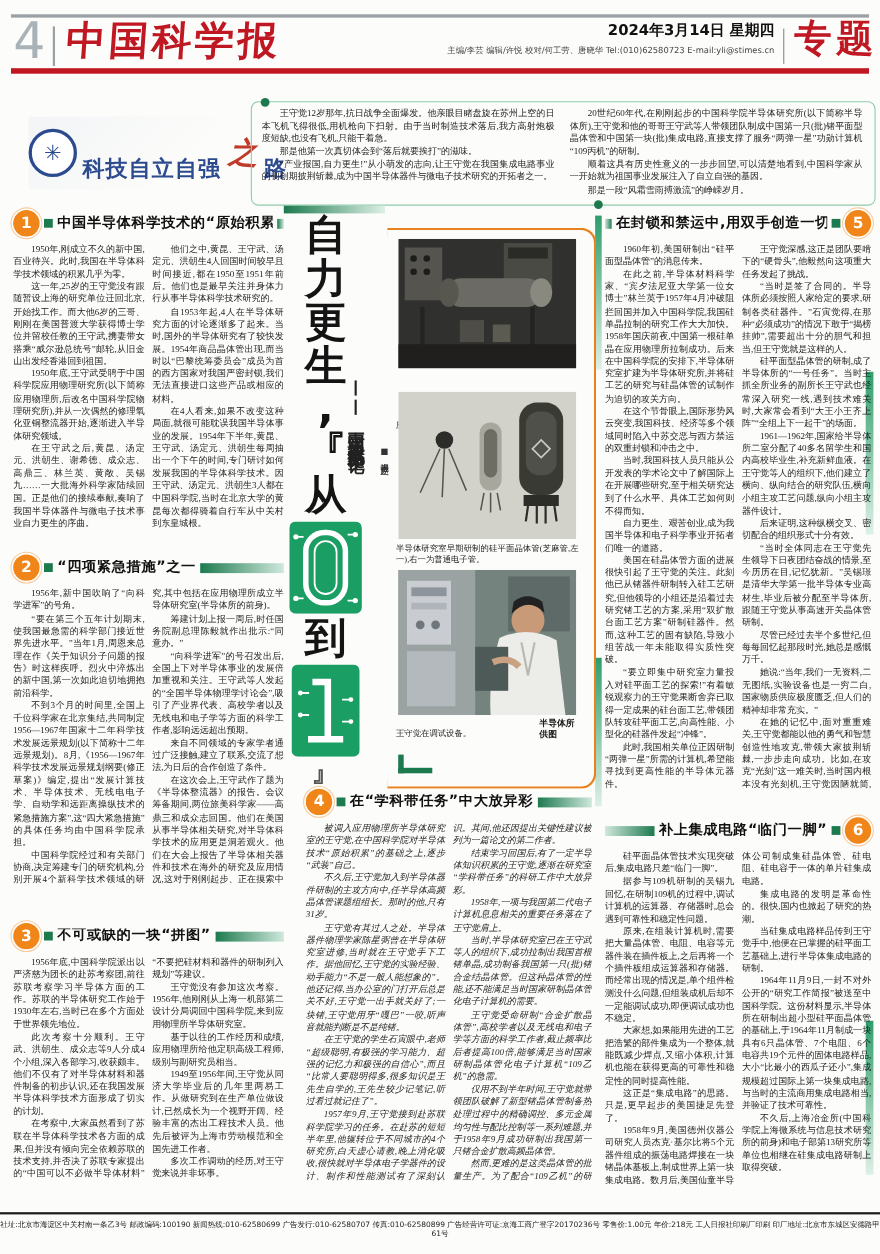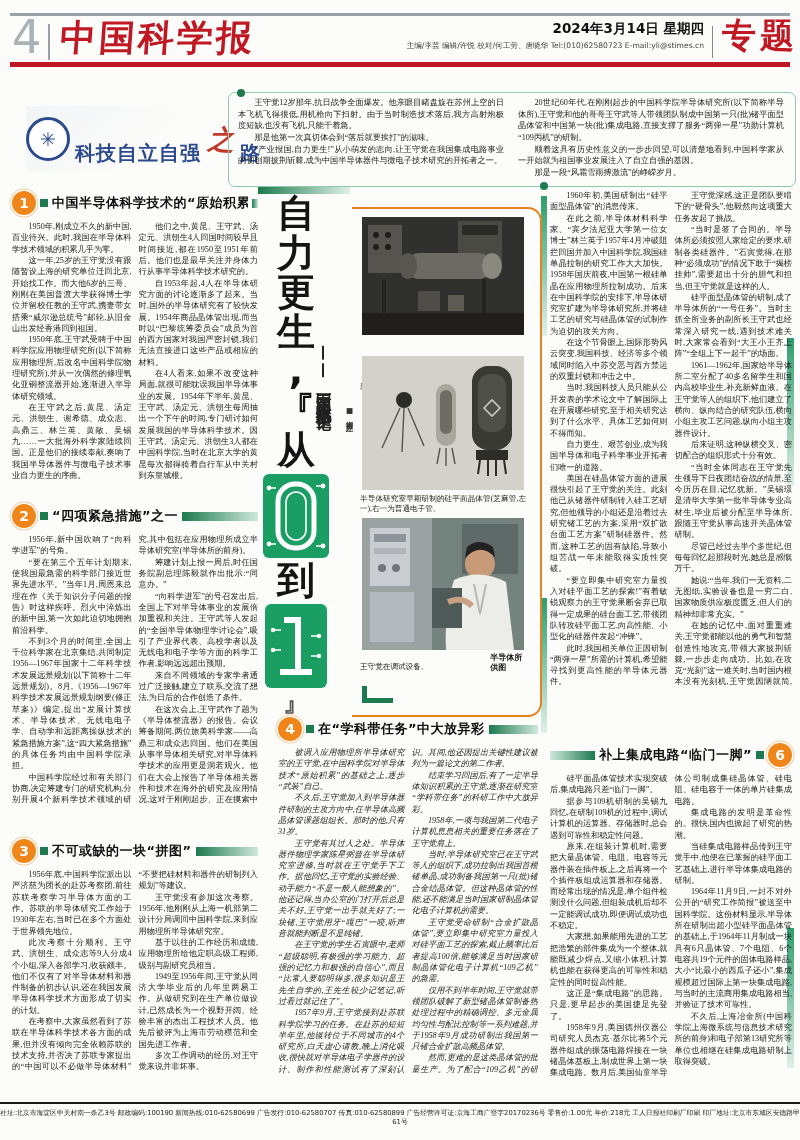--- a/index.html
+++ b/index.html
@@ -278,27 +278,33 @@
     </div>
     <div class="cols" style="height:338px;font-style:italic;">
         <p class="para">被调入应用物理所半导体研究室的王守觉,在中国科学院对半导体技术“原始积累”的基础之上,逐步“武装”自己。</p>
         <p class="para">不久后,王守觉加入到半导体器件研制的主攻方向中,任半导体高频晶体管课题组组长。那时的他,只有31岁。</p>
         <p class="para">王守觉有其过人之处。半导体器件物理学家陈星弼曾在半导体研究室进修,当时就在王守觉手下工作。据他回忆,王守觉的实验经验、动手能力“不是一般人能想象的”。他还记得,当办公室的门打开后总是关不好,王守觉一出手就关好了;一块锗,王守觉用牙“嘎巴”一咬,听声音就能判断是不是纯锗。</p>
         <p class="para">在王守觉的学生石寅眼中,老师“超级聪明,有极强的学习能力、超强的记忆力和极强的自信心”,而且“比常人要聪明得多,很多知识是王先生自学的,王先生较少记笔记,听过看过就记住了”。</p>
         <p class="para">1957年9月,王守觉接到赴苏联科学院学习的任务。在赴苏的短短半年里,他辗转位于不同城市的4个研究所,白天虚心请教,晚上消化吸收,很快就对半导体电子学器件的设计、制作和性能测试有了深刻认识。其间,他还因提出关键性建议被列为一篇论文的第二作者。</p>
         <p class="para">结束学习回国后,有了一定半导体知识积累的王守觉,逐渐在研究室“学科带任务”的科研工作中大放异彩。</p>
         <p class="para">1958年,一项与我国第二代电子计算机息息相关的重要任务落在了王守觉肩上。</p>
         <p class="para">当时,半导体研究室已在王守武等人的组织下,成功拉制出我国首根锗单晶,成功制备我国第一只(批)锗合金结晶体管。但这种晶体管的性能,还不能满足当时国家研制晶体管化电子计算机的需要。</p>
-        <p class="para">王守觉受命研制“合金扩散晶体管”,要立即集中研究室力量投入对硅平面工艺的探索,截止频率比后者提高100倍,能够满足当时国家研制晶体管化电子计算机“109乙机”的急需。</p>
+        <p class="para">王守觉受命研制“合金扩散晶体管”,高校学者以及无线电和电子学等方面的科学工作者,截止频率比后者提高100倍,能够满足当时国家研制晶体管化电子计算机“109乙机”的急需。</p>
         <p class="para">仅用不到半年时间,王守觉就带领团队破解了新型锗晶体管制备热处理过程中的精确调控、多元金属均匀性与配比控制等一系列难题,并于1958年9月成功研制出我国第一只锗合金扩散高频晶体管。</p>
         <p class="para">然而,更难的是这类晶体管的批量生产。为了配合“109乙机”的研制需要,应用物理所于当年组建了“109厂”(109厂是中国科学院微电子研究所的前身),专门生产109机所需的晶体管。但在建厂初期,技术工人很少,批量生产设备缺乏。王守觉就带领研究人员手把手地教工人每一个生产环节的工艺,在109厂试产。</p>
       </div>
   </section>
 
   <section class="art" style="left:550px;top:190px;width:242px;">
+    <div class="art-head">
+      <span class="head-bar rev"></span>
+      <h2>在封锁和禁运中,用双手创造一切</h2>
+      <span class="head-sq"></span>
+      <span class="num-circle">5</span>
+    </div>
     <div class="cols" style="height:506px;">
         <p class="para">1960年初,美国研制出“硅平面型晶体管”的消息传来。</p>
         <p class="para">在此之前,半导体材料科学家、“宾夕法尼亚大学第一位女博士”林兰英于1957年4月冲破阻拦回国并加入中国科学院,我国硅单晶拉制的研究工作大大加快。1958年国庆前夜,中国第一根硅单晶在应用物理所拉制成功。后来在中国科学院的安排下,半导体研究室扩建为半导体研究所,并将硅工艺的研究与硅晶体管的试制作为迫切的攻关方向。</p>
         <p class="para">在这个节骨眼上,国际形势风云突变,我国科技、经济等多个领域同时陷入中苏交恶与西方禁运的双重封锁和冲击之中。</p>
         <p class="para">当时,我国科技人员只能从公开发表的学术论文中了解国际上在开展哪些研究,至于相关研究达到了什么水平、具体工艺如何则不得而知。</p>
         <p class="para">自力更生、艰苦创业,成为我国半导体和电子科学事业开拓者们唯一的道路。</p>
         <p class="para">美国在硅晶体管方面的进展很快引起了王守觉的关注。此刻他已从锗器件研制转入硅工艺研究,但他领导的小组还是沿着过去研究锗工艺的方案,采用“双扩散台面工艺方案”研制硅器件。然而,这种工艺的固有缺陷,导致小组苦战一年未能取得实质性突破。</p>
         <p class="para">“要立即集中研究室力量投入对硅平面工艺的探索!”有着敏锐观察力的王守觉果断舍弃已取得一定成果的硅台面工艺,带领团队转攻硅平面工艺,向高性能、小型化的硅器件发起“冲锋”。</p>
         <p class="para">此时,我国相关单位正因研制“两弹一星”所需的计算机,希望能寻找到更高性能的半导体元器件。</p>
         <p class="para">王守觉深感,这正是团队要啃下的“硬骨头”,他毅然向这项重大任务发起了挑战。</p>

